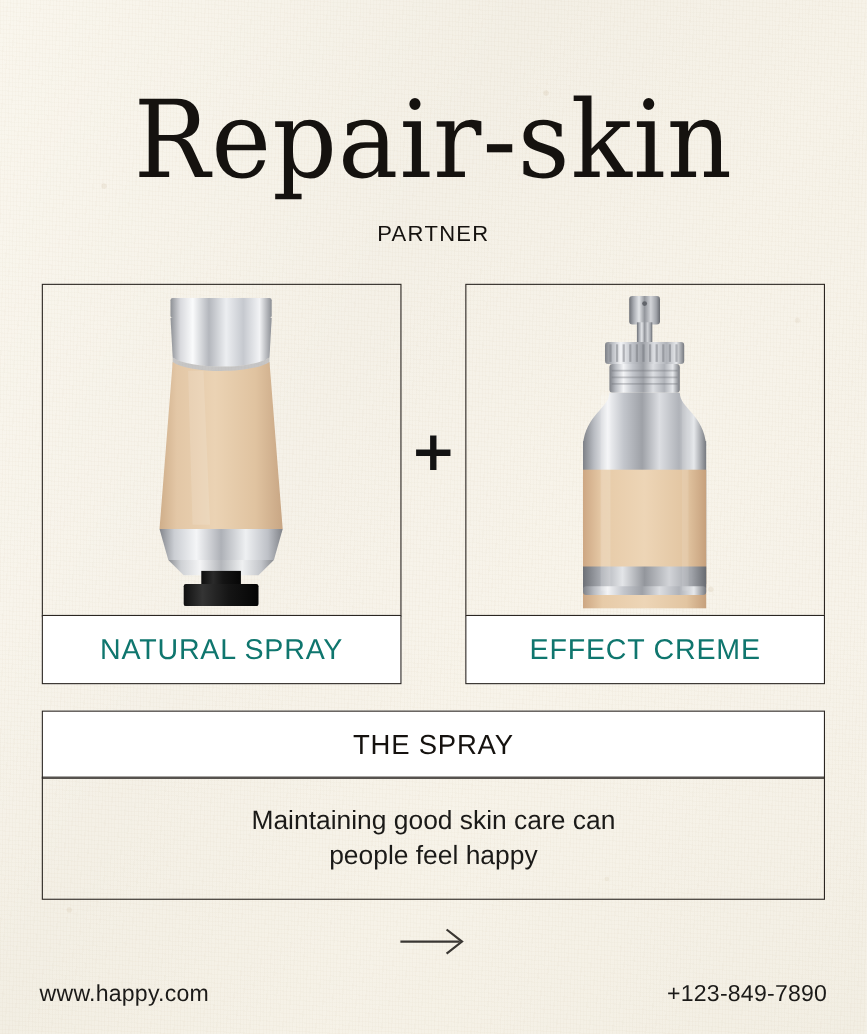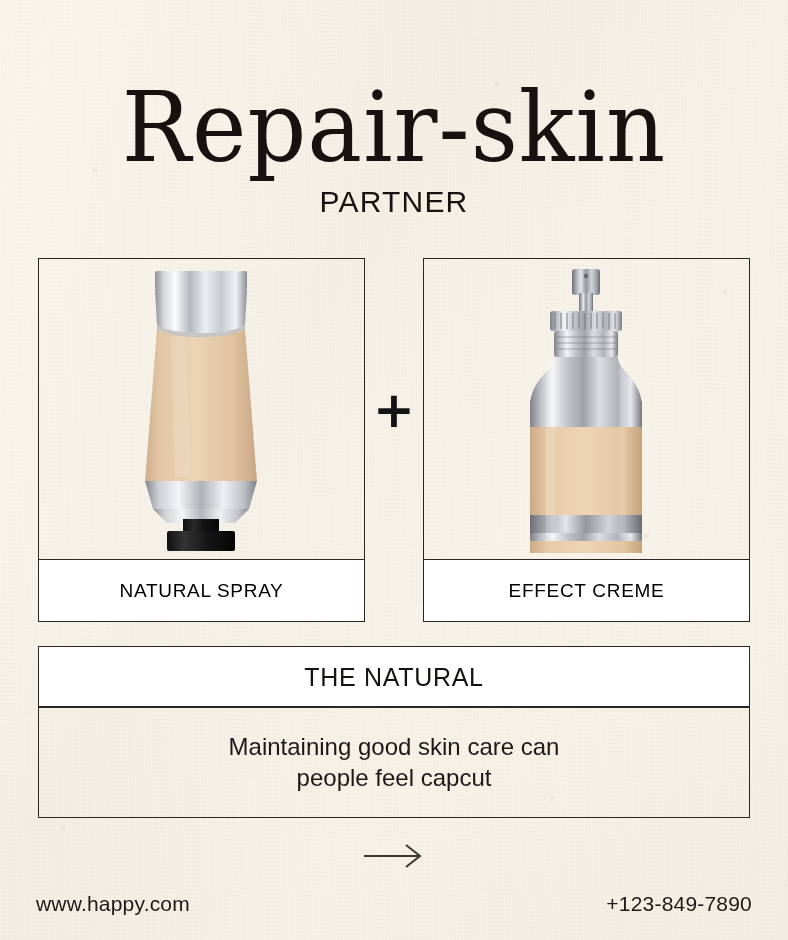--- a/index.html
+++ b/index.html
@@ -50,23 +50,23 @@
     position:absolute;top:82px;left:0;right:0;
     text-align:center;
     font-family:"DejaVu Serif", serif;
     font-size:92px;line-height:1;
     color:#15120f;
     letter-spacing:1px;
     font-weight:400;
     transform:scaleY(1.06);
   }
   .subtitle{
-    position:absolute;top:185px;left:0;right:0;
+    position:absolute;top:202px;left:0;right:0;
     text-align:center;
-    font-size:30px;letter-spacing:1.2px;color:#15120f;
+    font-size:20px;letter-spacing:1.2px;color:#15120f;
   }
 
   
   .cards{
     position:absolute;top:258px;left:38px;width:712px;height:365px;
   }
   .card{
     position:absolute;top:0;width:327px;height:365px;
   }
   .card.left{left:0;}
@@ -81,21 +81,21 @@
   .card-label{
     position:relative;
     margin-top:-1.6px;
     height:63px;
     border:1.6px solid #2b2622;
     background:#ffffff;
     box-sizing:border-box;
     display:flex;align-items:center;justify-content:center;
   }
   .card-label span{
-    font-size:19px;letter-spacing:.7px;color:#000000;
+    font-size:26px;letter-spacing:.7px;color:#0f766e;
   }
   .plus{
     position:absolute;left:327px;width:58px;top:0;height:303px;
     display:flex;align-items:center;justify-content:center;
     font-size:50px;font-weight:700;color:#131313;line-height:1;
     font-family:"DejaVu Sans", sans-serif;
   }
 
   
   .effect-head{
@@ -281,27 +281,27 @@
         </svg>
       </div>
       <div class="card-label">
         <span>EFFECT CREME</span>
       </div>
     </div>
 
   </div>
 
   <div class="effect-head">
-    <span>THE NATURAL</span>
+    <span>THE SPRAY</span>
   </div>
 
   <div class="effect-body">
     <p>
       <span>Maintaining good skin care can</span><br>
-      <span>people feel capcut</span>
+      <span>people feel happy</span>
     </p>
   </div>
 
   <div class="arrow">
     <svg width="64" height="26" viewBox="0 0 64 26">
       <line x1="2" y1="13" x2="56" y2="13" stroke="#3a3733" stroke-width="2"></line>
       <polyline points="44,2 58,13 44,24" fill="none" stroke="#3a3733" stroke-width="2" stroke-linecap="butt" stroke-linejoin="miter"></polyline>
     </svg>
   </div>
 

